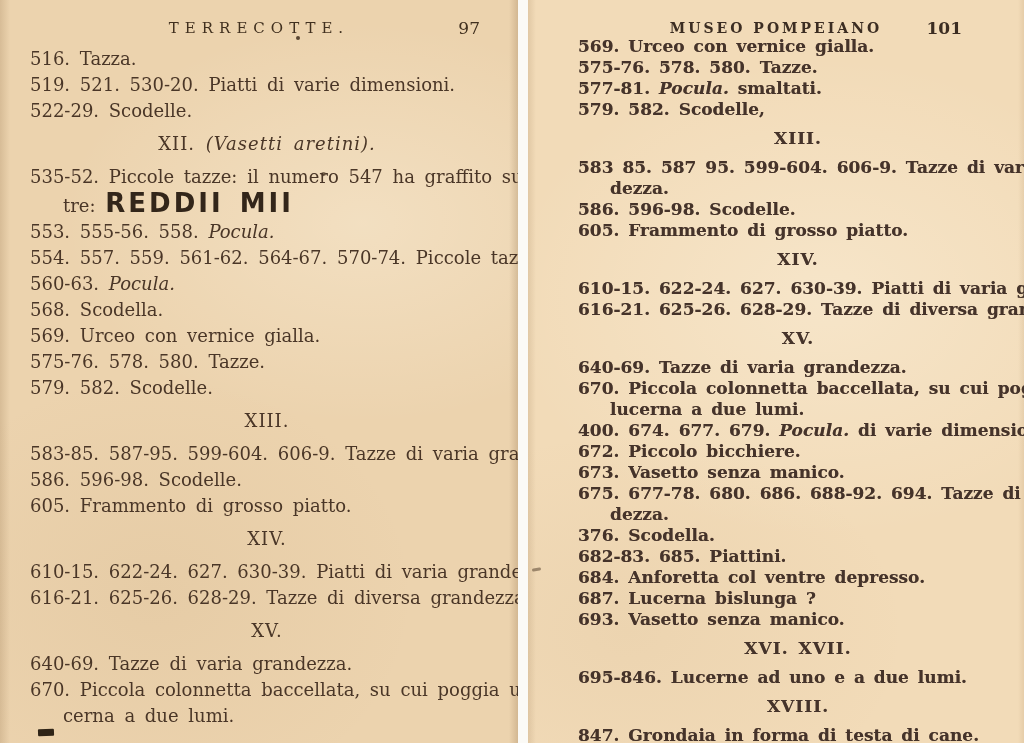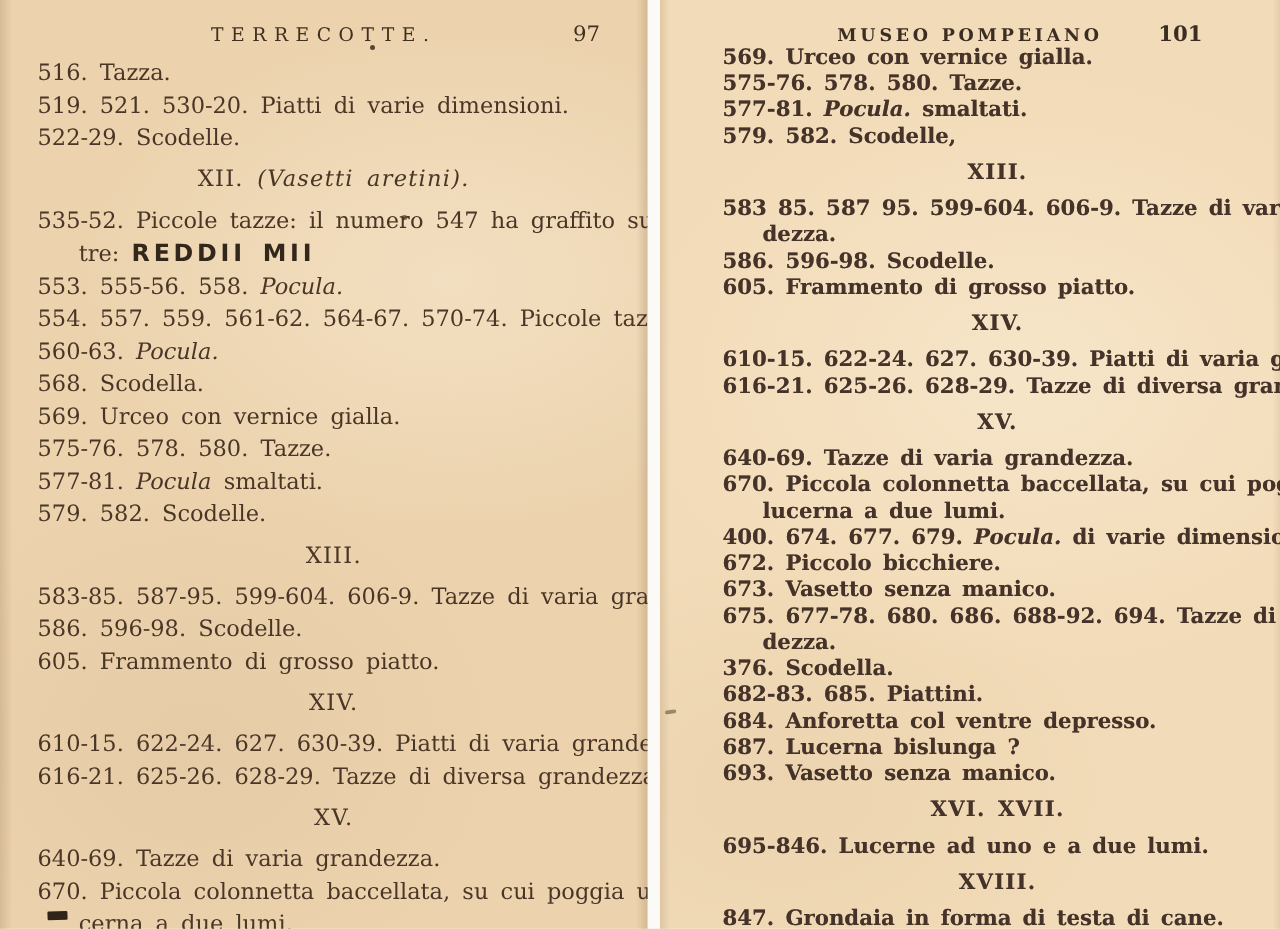--- a/index.html
+++ b/index.html
@@ -47,21 +47,21 @@
 
   .line{line-height:26px;}
   .page-right .line{line-height:21px;}
   .section{text-align:center;margin:7px 0;letter-spacing:1px;}
   .page-right .section{margin:8px 0;}
   .page-left .cont{padding-left:33px;}
   .page-right .cont{padding-left:32px;}
   .italic{font-style:italic;}
   .graffito{
     font-family:"DejaVu Sans","Liberation Sans",sans-serif;
-    font-weight:bold;letter-spacing:3px;font-size:19px;color:#33261a;
+    font-weight:bold;letter-spacing:3px;font-size:26px;color:#33261a;
   }
   .ink-speck{position:absolute;background:#5a4632;border-radius:50%;}
   .speck-1{left:296px;top:36px;width:4px;height:4px;}
   .speck-2{left:321px;top:172px;width:5px;height:4px;opacity:.75;}
   .ink-mark{
     position:absolute;left:38px;top:729px;width:16px;height:7px;
     background:#2f2417;border-radius:1px;transform:rotate(-2deg);
   }
   .margin-dash{
     position:absolute;left:-46px;top:532px;width:9px;height:3px;
@@ -84,21 +84,20 @@
       <div class="line entry"><span class="normal">522-29. Scodelle.</span></div>
       <div class="line section"><span class="normal">XII. </span><span class="italic">(Vasetti aretini).</span></div>
       <div class="line entry"><span class="normal">535-52. Piccole tazze: il numero 547 ha graffito sul ven-</span></div>
       <div class="line cont"><span class="normal">tre: </span><span class="graffito">REDDII MII</span></div>
       <div class="line entry"><span class="normal">553. 555-56. 558. </span><span class="italic">Pocula.</span></div>
       <div class="line entry"><span class="normal">554. 557. 559. 561-62. 564-67. 570-74. Piccole tazze.</span></div>
       <div class="line entry"><span class="normal">560-63. </span><span class="italic">Pocula.</span></div>
       <div class="line entry"><span class="normal">568. Scodella.</span></div>
       <div class="line entry"><span class="normal">569. Urceo con vernice gialla.</span></div>
       <div class="line entry"><span class="normal">575-76. 578. 580. Tazze.</span></div>
-      <div class="line entry"><span class="normal">577-81. </span><span class="italic">Pocula</span><span class="normal"> smaltati.</span></div>
       <div class="line entry"><span class="normal">579. 582. Scodelle.</span></div>
       <div class="line section"><span class="normal">XIII.</span></div>
       <div class="line entry"><span class="normal">583-85. 587-95. 599-604. 606-9. Tazze di varia grandezza.</span></div>
       <div class="line entry"><span class="normal">586. 596-98. Scodelle.</span></div>
       <div class="line entry"><span class="normal">605. Frammento di grosso piatto.</span></div>
       <div class="line section"><span class="normal">XIV.</span></div>
       <div class="line entry"><span class="normal">610-15. 622-24. 627. 630-39. Piatti di varia grandezza.</span></div>
       <div class="line entry"><span class="normal">616-21. 625-26. 628-29. Tazze di diversa grandezza.</span></div>
       <div class="line section"><span class="normal">XV.</span></div>
       <div class="line entry"><span class="normal">640-69. Tazze di varia grandezza.</span></div>

